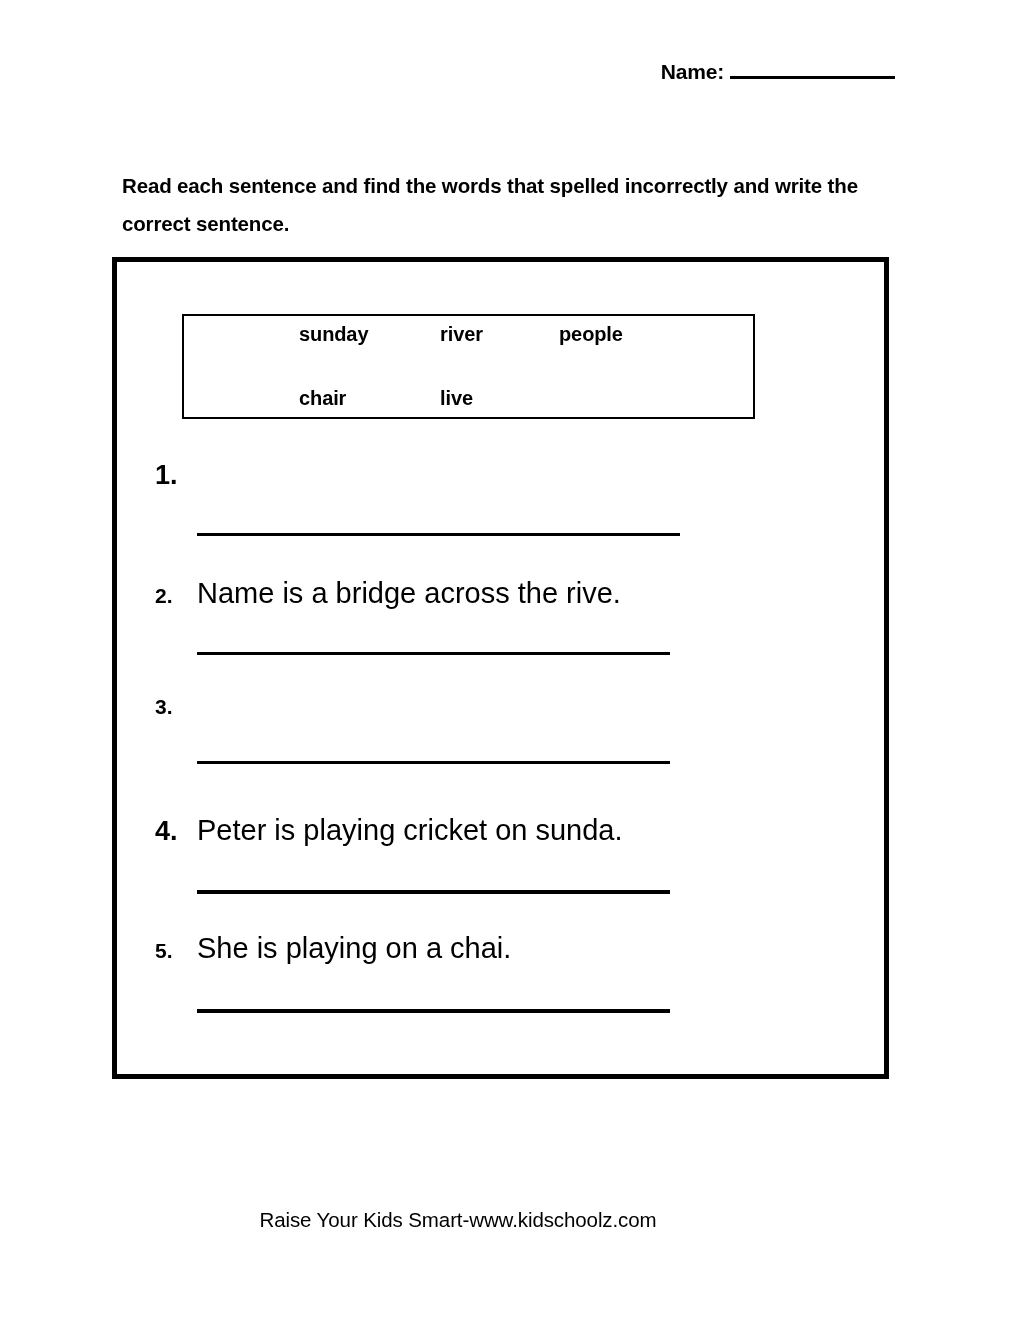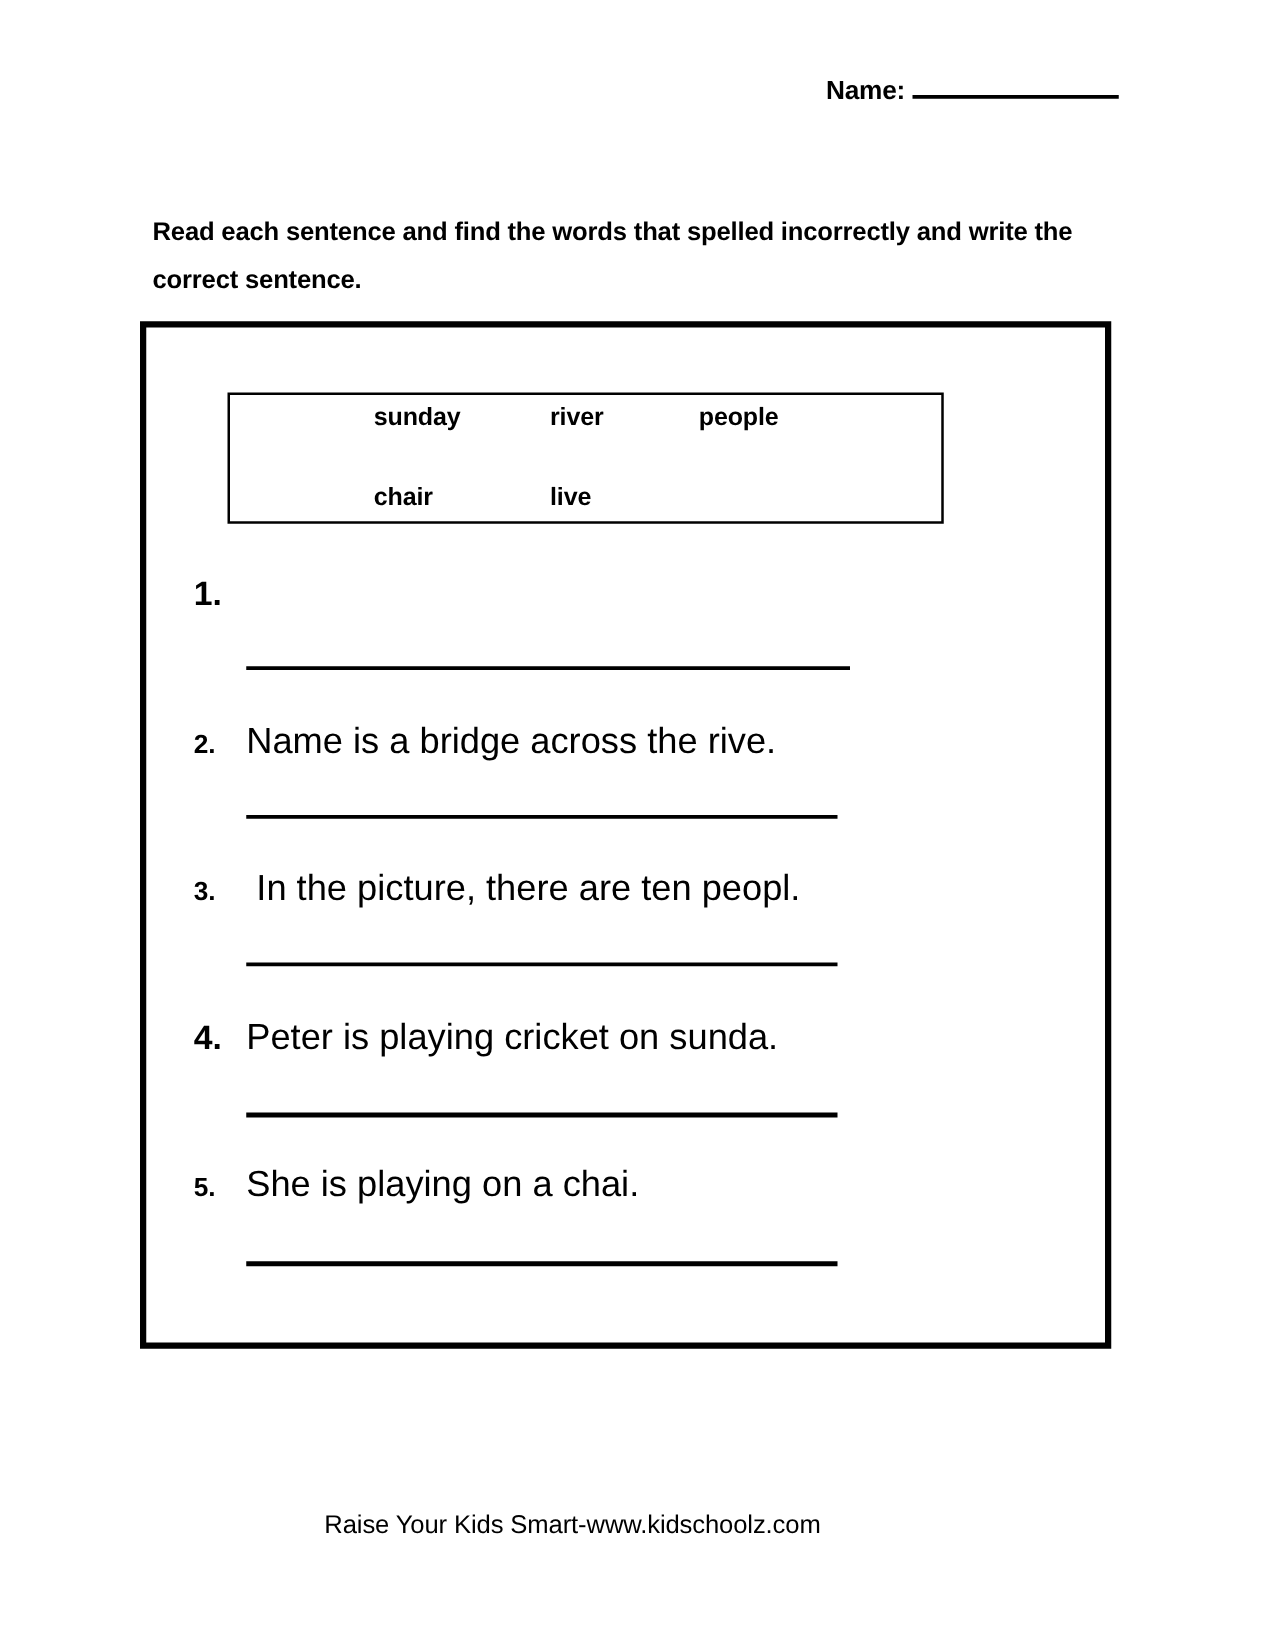--- a/index.html
+++ b/index.html
@@ -205,21 +205,20 @@
       <div class="q-line">
         <span class="q-num small">2.</span>
         <span class="q-text sz-b">Name is a bridge across the rive.</span>
       </div>
       <div class="answer-line"></div>
     </div>
 
     <div class="question q3">
       <div class="q-line">
         <span class="q-num small">3.</span>
-        <span class="q-text sz-b"> In the picture, there are ten peopl.</span>
       </div>
       <div class="answer-line"></div>
     </div>
 
     <div class="question q4">
       <div class="q-line">
         <span class="q-num big">4.</span>
         <span class="q-text sz-b">Peter is playing cricket on sunda.</span>
       </div>
       <div class="answer-line thick"></div>

